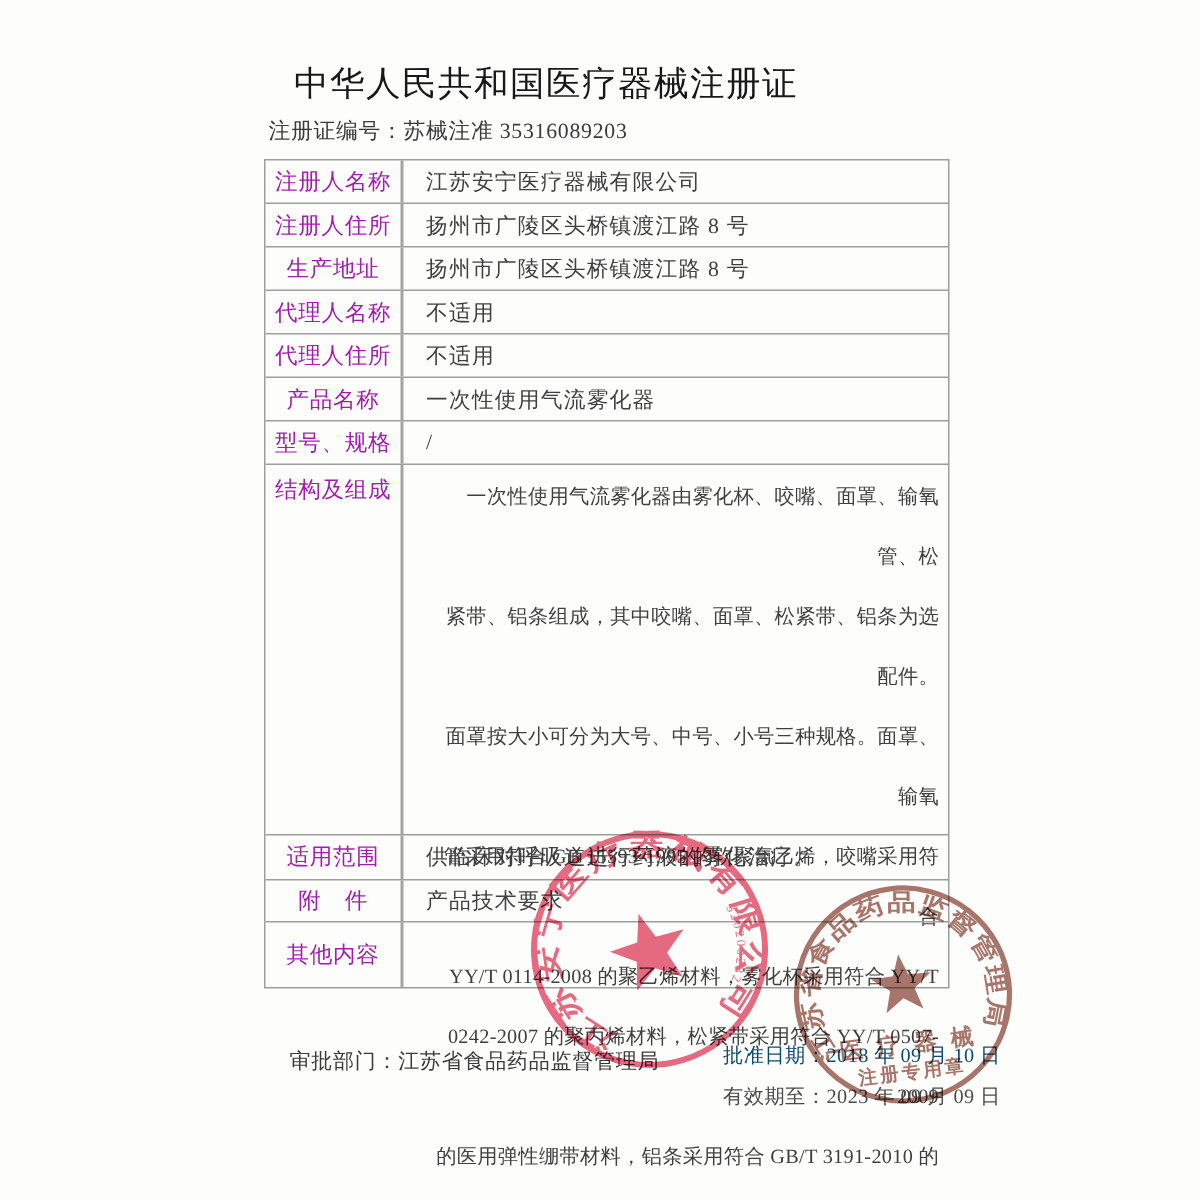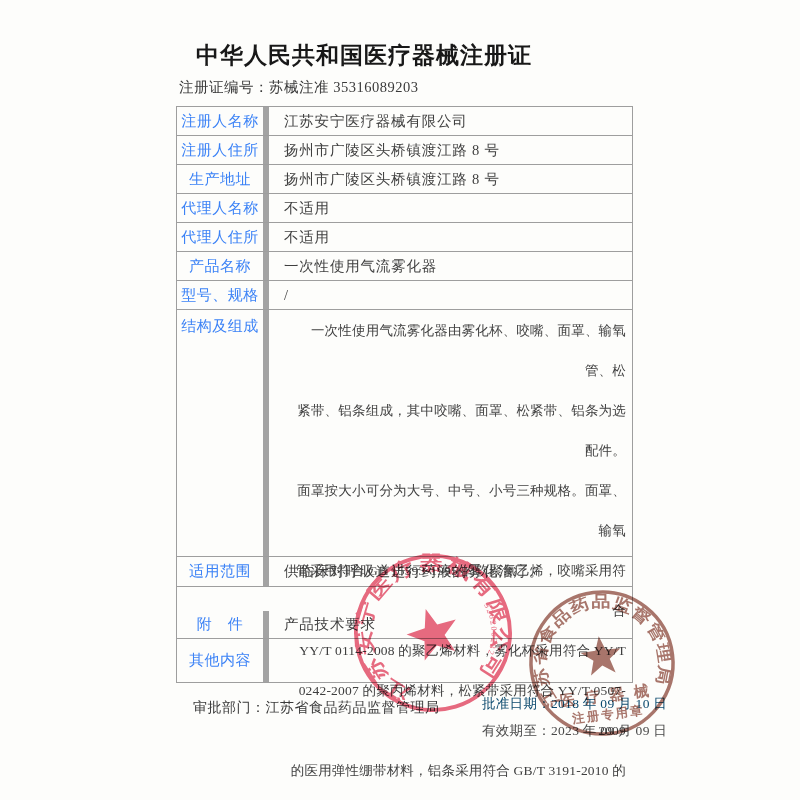--- a/index.html
+++ b/index.html
@@ -6,21 +6,21 @@
   body{
     width:800px;height:800px;overflow:hidden;
     background:#fdfdfb;
     font-family:"Liberation Serif","DejaVu Serif",serif;
     color:#3d3d3d;
     position:relative;
   }
   .page{position:absolute;inset:0;}
   .doc-title{
     position:absolute;left:0;top:40px;width:728px;
-    text-align:center;font-size:23px;font-weight:bold;color:#181818;
+    text-align:center;font-size:23px;font-weight:normal;color:#181818;
     letter-spacing:1px;
   }
   .reg-line{
     position:absolute;left:179px;top:78px;font-size:14.5px;color:#3a3a3a;
     letter-spacing:0.5px;
   }
   .reg-line .num{font-family:"Liberation Serif","DejaVu Serif",serif;}
   .cert-table{
     position:absolute;left:176px;top:106px;width:457px;
     border:1px solid #9e9e9e;
@@ -29,28 +29,28 @@
   }
   .row{
     display:flex;flex-direction:row;
     border-bottom:1px solid #9e9e9e;
     box-sizing:border-box;
   }
   .row:last-child{border-bottom:none;}
   .row:nth-child(-n+7){height:29px;}
   .row:nth-child(8){height:247px;}
   .row:nth-child(9){height:30px;}
-  .row:nth-child(10){height:28px;margin-top:24px;}
+  .row:nth-child(10){height:28px;}
   .row:nth-child(11){height:43px;}
   .row:nth-child(12){height:29px;}
   .cell-label{
     width:92px;flex:0 0 92px;
-    border-right:6px solid #a3a3a3;
+    border-right:2px solid #a3a3a3;
     display:flex;align-items:center;justify-content:center;
-    font-size:15px;color:#3b82f6;letter-spacing:0.5px;
+    font-size:15px;color:#a21caf;letter-spacing:0.5px;
     box-sizing:border-box;text-align:center;
   }
   .row:nth-child(8) .cell-label{align-items:flex-start;padding-top:7px;}
   .cell-value{
     flex:1;display:flex;align-items:center;
     padding-left:15px;padding-right:6px;
     font-size:14.5px;color:#3f3f3f;letter-spacing:0.8px;
     box-sizing:border-box;
   }
   .row:nth-child(8) .cell-value{

